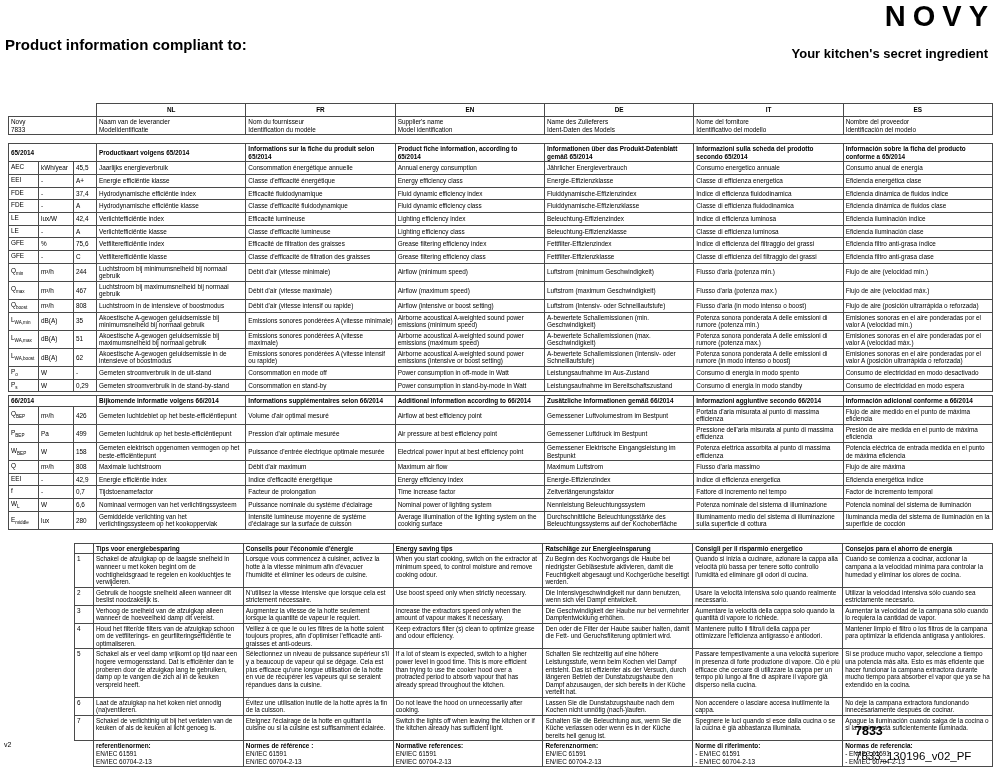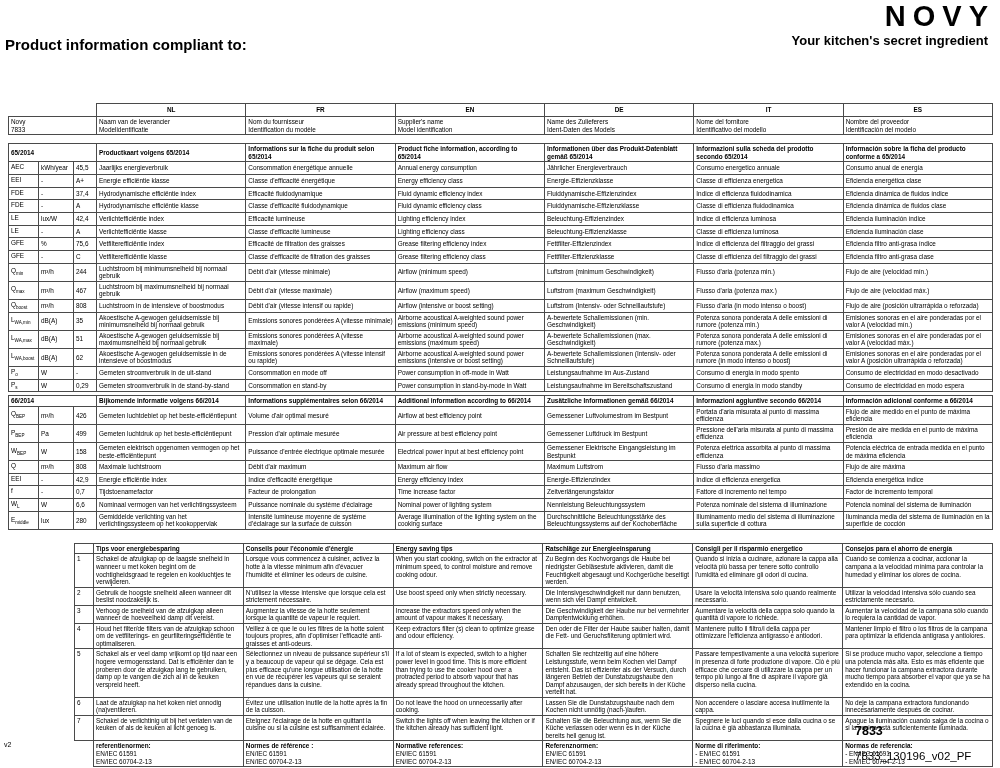--- a/index.html
+++ b/index.html
@@ -3,21 +3,21 @@
 <meta charset="utf-8">
 <style>
   html,body{margin:0;padding:0;background:#fff;}
   .page{position:relative;width:1000px;height:768px;background:#fff;color:#000;
         font-family:"Liberation Sans",sans-serif;overflow:hidden;}
   
   .title{position:absolute;left:5px;top:36px;font-size:15px;font-weight:bold;}
   .bullets{position:absolute;left:48px;top:53px;font-size:7.3px;font-weight:bold;line-height:1.35;}
   .logo{position:absolute;top:2px;right:12px;text-align:right;}
   .brand{font-size:29px;font-weight:900;letter-spacing:7px;margin-right:-7px;line-height:1;}
-  .tagline{font-size:13px;font-weight:bold;margin-top:2px;}
+  .tagline{font-size:13px;font-weight:bold;margin-top:15px;}
   
   .tbl{border-collapse:collapse;table-layout:fixed;width:985px;font-size:6.4px;line-height:1.18;}
   .tbl td,.tbl th{border:1px solid #4a4a4a;padding:1px 2px;vertical-align:middle;overflow:hidden;
                   font-weight:normal;text-align:left;word-wrap:break-word;}
   .tbl th{font-weight:bold;}
   .c{text-align:center;}
   .b{font-weight:bold;}
   .nob{border:none !important;background:transparent;}
   sub{font-size:4.6px;}
   .wrap{position:absolute;left:8px;top:103px;}

